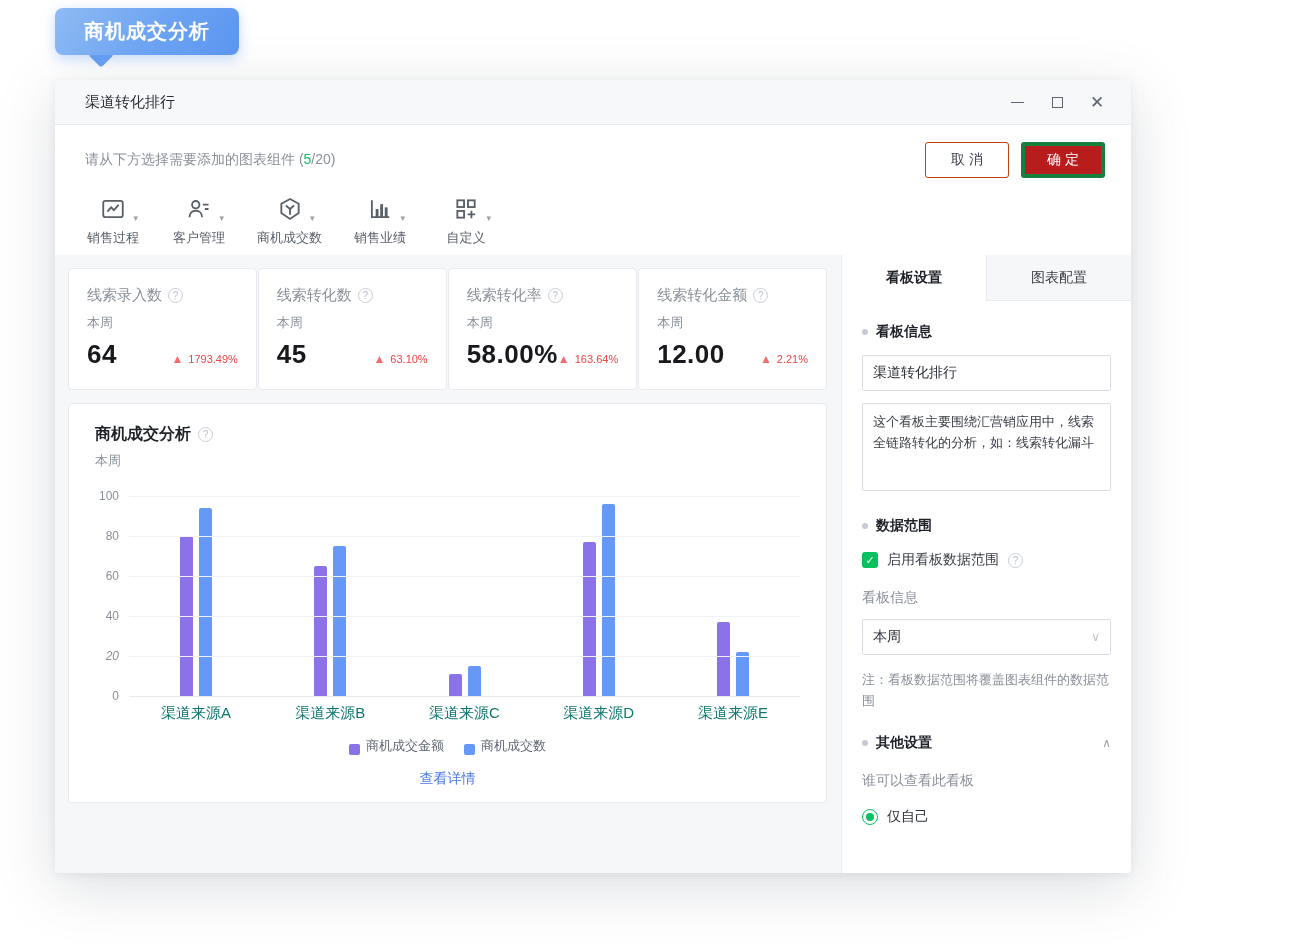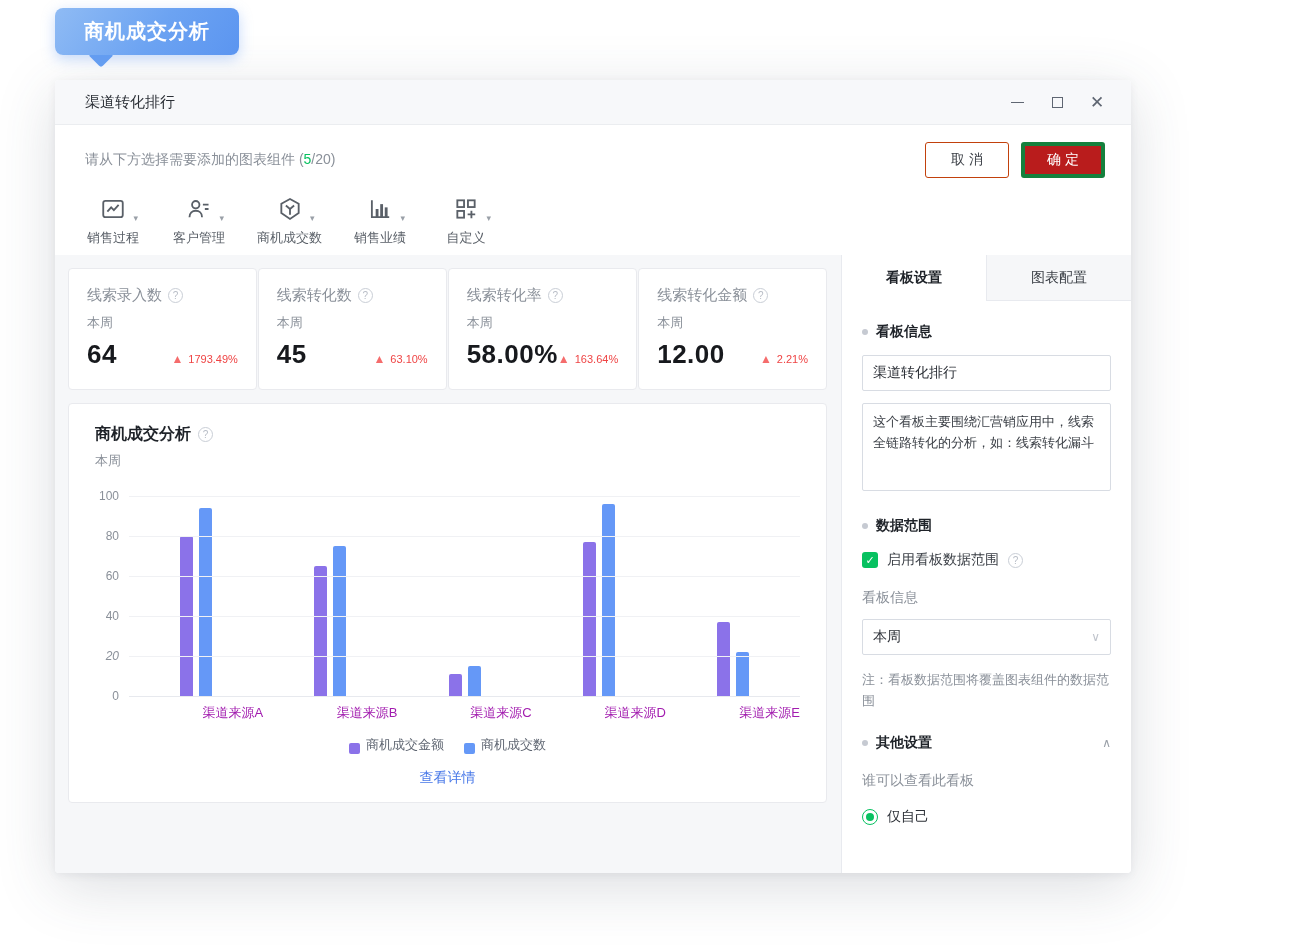--- a/index.html
+++ b/index.html
@@ -66,21 +66,21 @@
   .plot-wrap { display:flex; margin-top:26px; }
   .y-axis { width:34px; position:relative; height:200px; flex:0 0 34px; }
   .y-tick { position:absolute; right:10px; font-size:12px; color:#8a9099; transform:translateY(-50%); }
   .plot { position:relative; flex:1; height:200px; }
   .gridline { position:absolute; left:0; right:0; height:1px; background:#f0f1f4; }
   .gridline.base { background:#e7e9ee; }
   .bars-row { position:absolute; inset:0; display:flex; }
   .bar-group { flex:1; display:flex; align-items:flex-end; justify-content:center; gap:6px; }
   .bar { width:13px; border-radius:2px 2px 0 0; }
   .x-axis { display:flex; margin-top:8px; padding-left:34px; }
-  .x-label { flex:1; text-align:right; font-size:13px; color:#a21caf; }
+  .x-label { flex:1; text-align:center; font-size:15px; color:#0f766e; }
   .legend { display:flex; justify-content:center; gap:20px; margin-top:14px; }
   .legend-item { display:flex; align-items:flex-end; gap:6px; cursor:pointer; }
   .legend-swatch { width:11px; height:11px; border-radius:2px; }
   .legend-label { font-size:13px; color:#5f6672; }
   .detail-link { text-align:center; margin-top:15px; font-size:14px; color:#4878e8; cursor:pointer; }
 
   
   .side-panel { width:290px; flex:0 0 290px; background:#fff; border-left:1px solid #e8eaef; display:flex; flex-direction:column; }
   .panel-tabs { display:flex; height:46px; flex:0 0 46px; }
   .panel-tab { flex:1; display:flex; align-items:center; justify-content:center; font-size:14px; cursor:pointer; }

